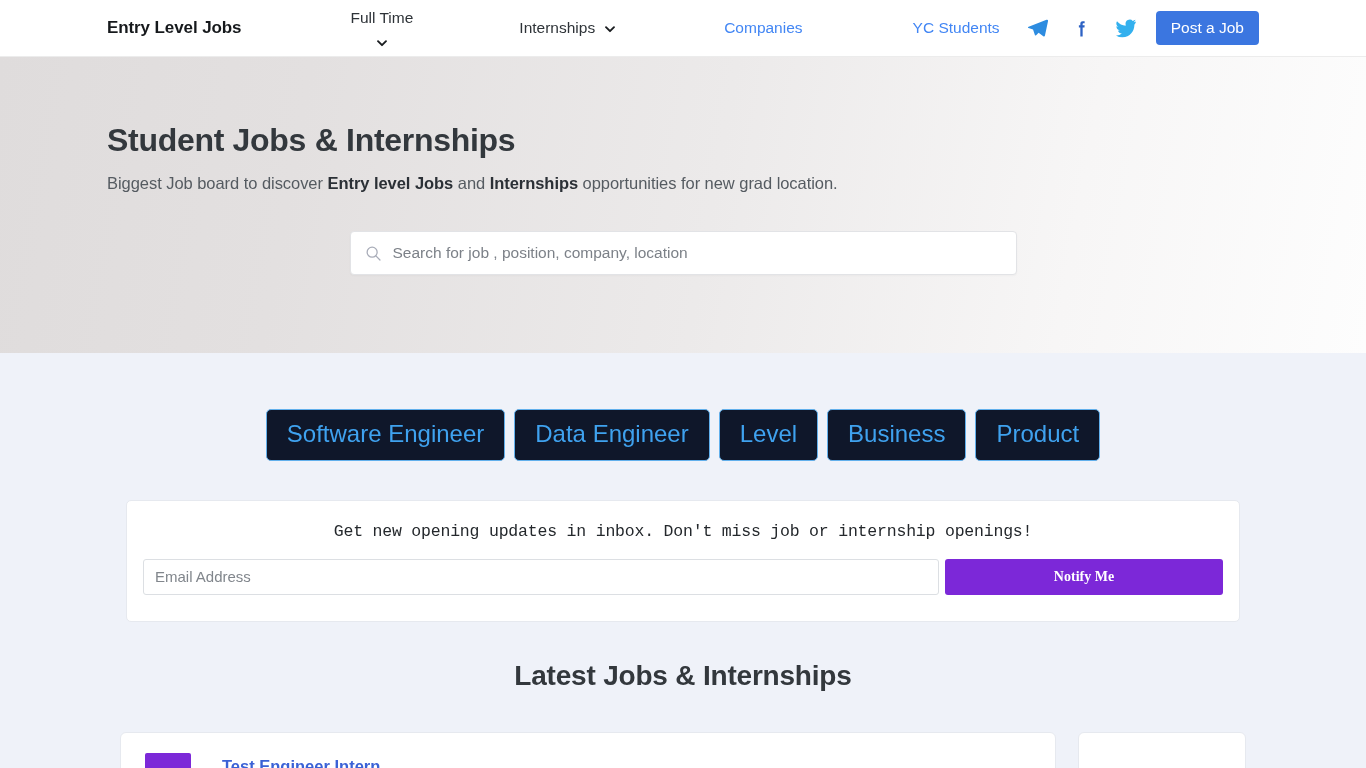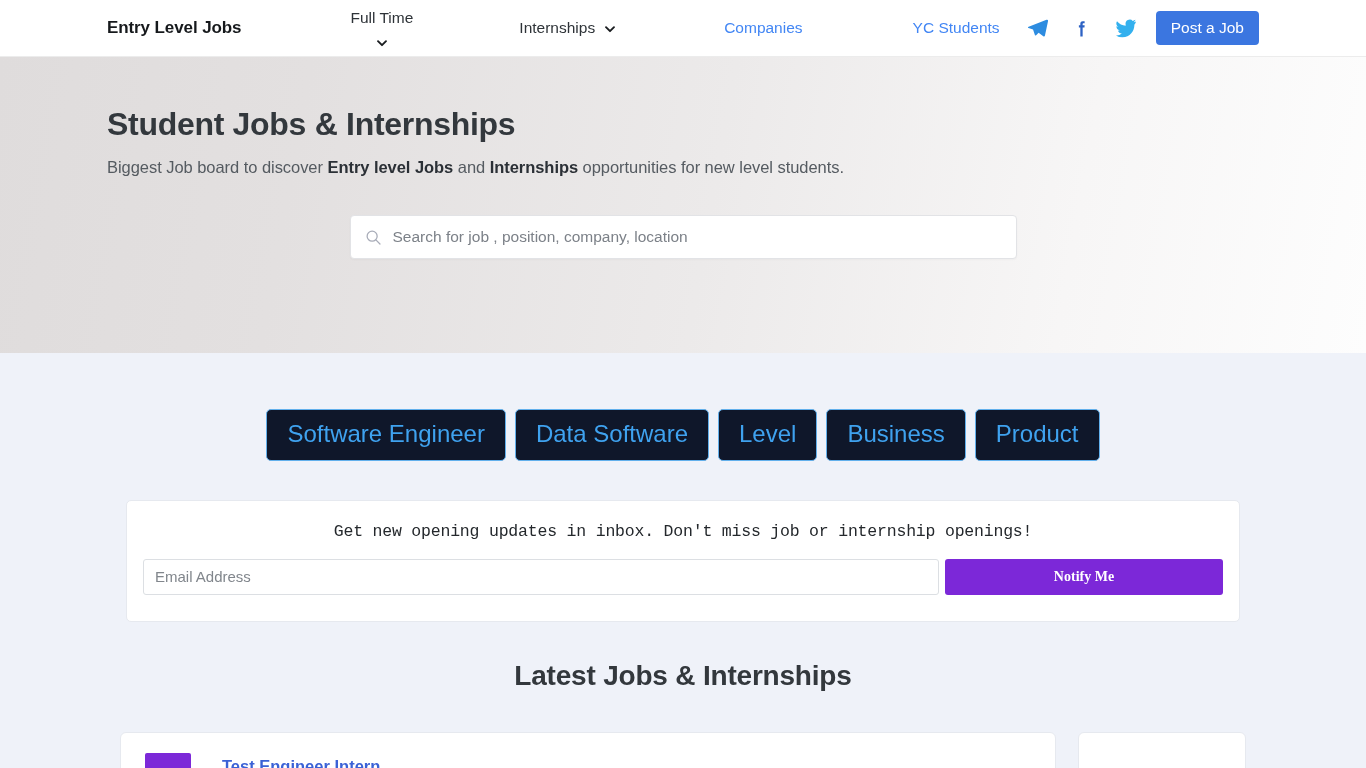--- a/index.html
+++ b/index.html
@@ -98,21 +98,21 @@
     cursor: pointer;
     font-family: "Liberation Sans", sans-serif;
     margin-left: 8px;
     line-height: 1.15;
   }
 
   
   .hero {
     height: 296px;
     background: linear-gradient(100deg, #dfdcdc 0%, #e3e0e0 22%, #eceaea 52%, #f7f6f6 78%, #fdfdfd 100%);
-    padding: 0 107px;
+    padding: 16px 107px;
     position: relative;
   }
 
   .hero-title {
     font-size: 32px;
     font-weight: bold;
     color: #33383d;
     padding-top: 49px;
     letter-spacing: -0.3px;
   }
@@ -334,38 +334,38 @@
     </div>
 
     <button class="post-btn">Post a Job</button>
   </div>
 </div>
 
 <div class="hero">
 
   <h1 class="hero-title">Student Jobs &amp; Internships</h1>
 
-  <p class="hero-sub"><span>Biggest Job board to discover </span><b>Entry level Jobs</b><span> and </span><b>Internships</b><span> opportunities for new level students.</span></p>
+  <p class="hero-sub"><span>Biggest Job board to discover </span><b>Entry level Jobs</b><span> and </span><b>Internships</b><span> opportunities for new grad location.</span></p>
 
   <div class="search-wrap">
     <div class="search-box">
       <span class="mag">
         <svg width="17" height="17" viewBox="0 0 20 20" fill="none">
           <circle cx="8.4" cy="8.4" r="5.9" stroke="#a8acb8" stroke-width="1.5"></circle>
           <line x1="12.8" y1="12.8" x2="17.6" y2="17.6" stroke="#a8acb8" stroke-width="1.5" stroke-linecap="round"></line>
         </svg>
       </span>
       <input class="search-input" type="text" placeholder="Search for job , position, company, location" style="">
     </div>
   </div>
 </div>
 
 <div class="pills">
   <button class="pill">Software Engineer</button>
-  <button class="pill">Data Software</button>
+  <button class="pill">Data Engineer</button>
   <button class="pill">Level</button>
   <button class="pill">Business</button>
   <button class="pill">Product</button>
 </div>
 
 <div class="newsletter">
   <div class="newsletter-title">Get new opening updates in inbox. Don't miss job or internship openings!</div>
   <div class="newsletter-form">
     <input class="email-input" type="text" placeholder="Email Address" style="">
     <button class="notify-btn">Notify Me</button>

